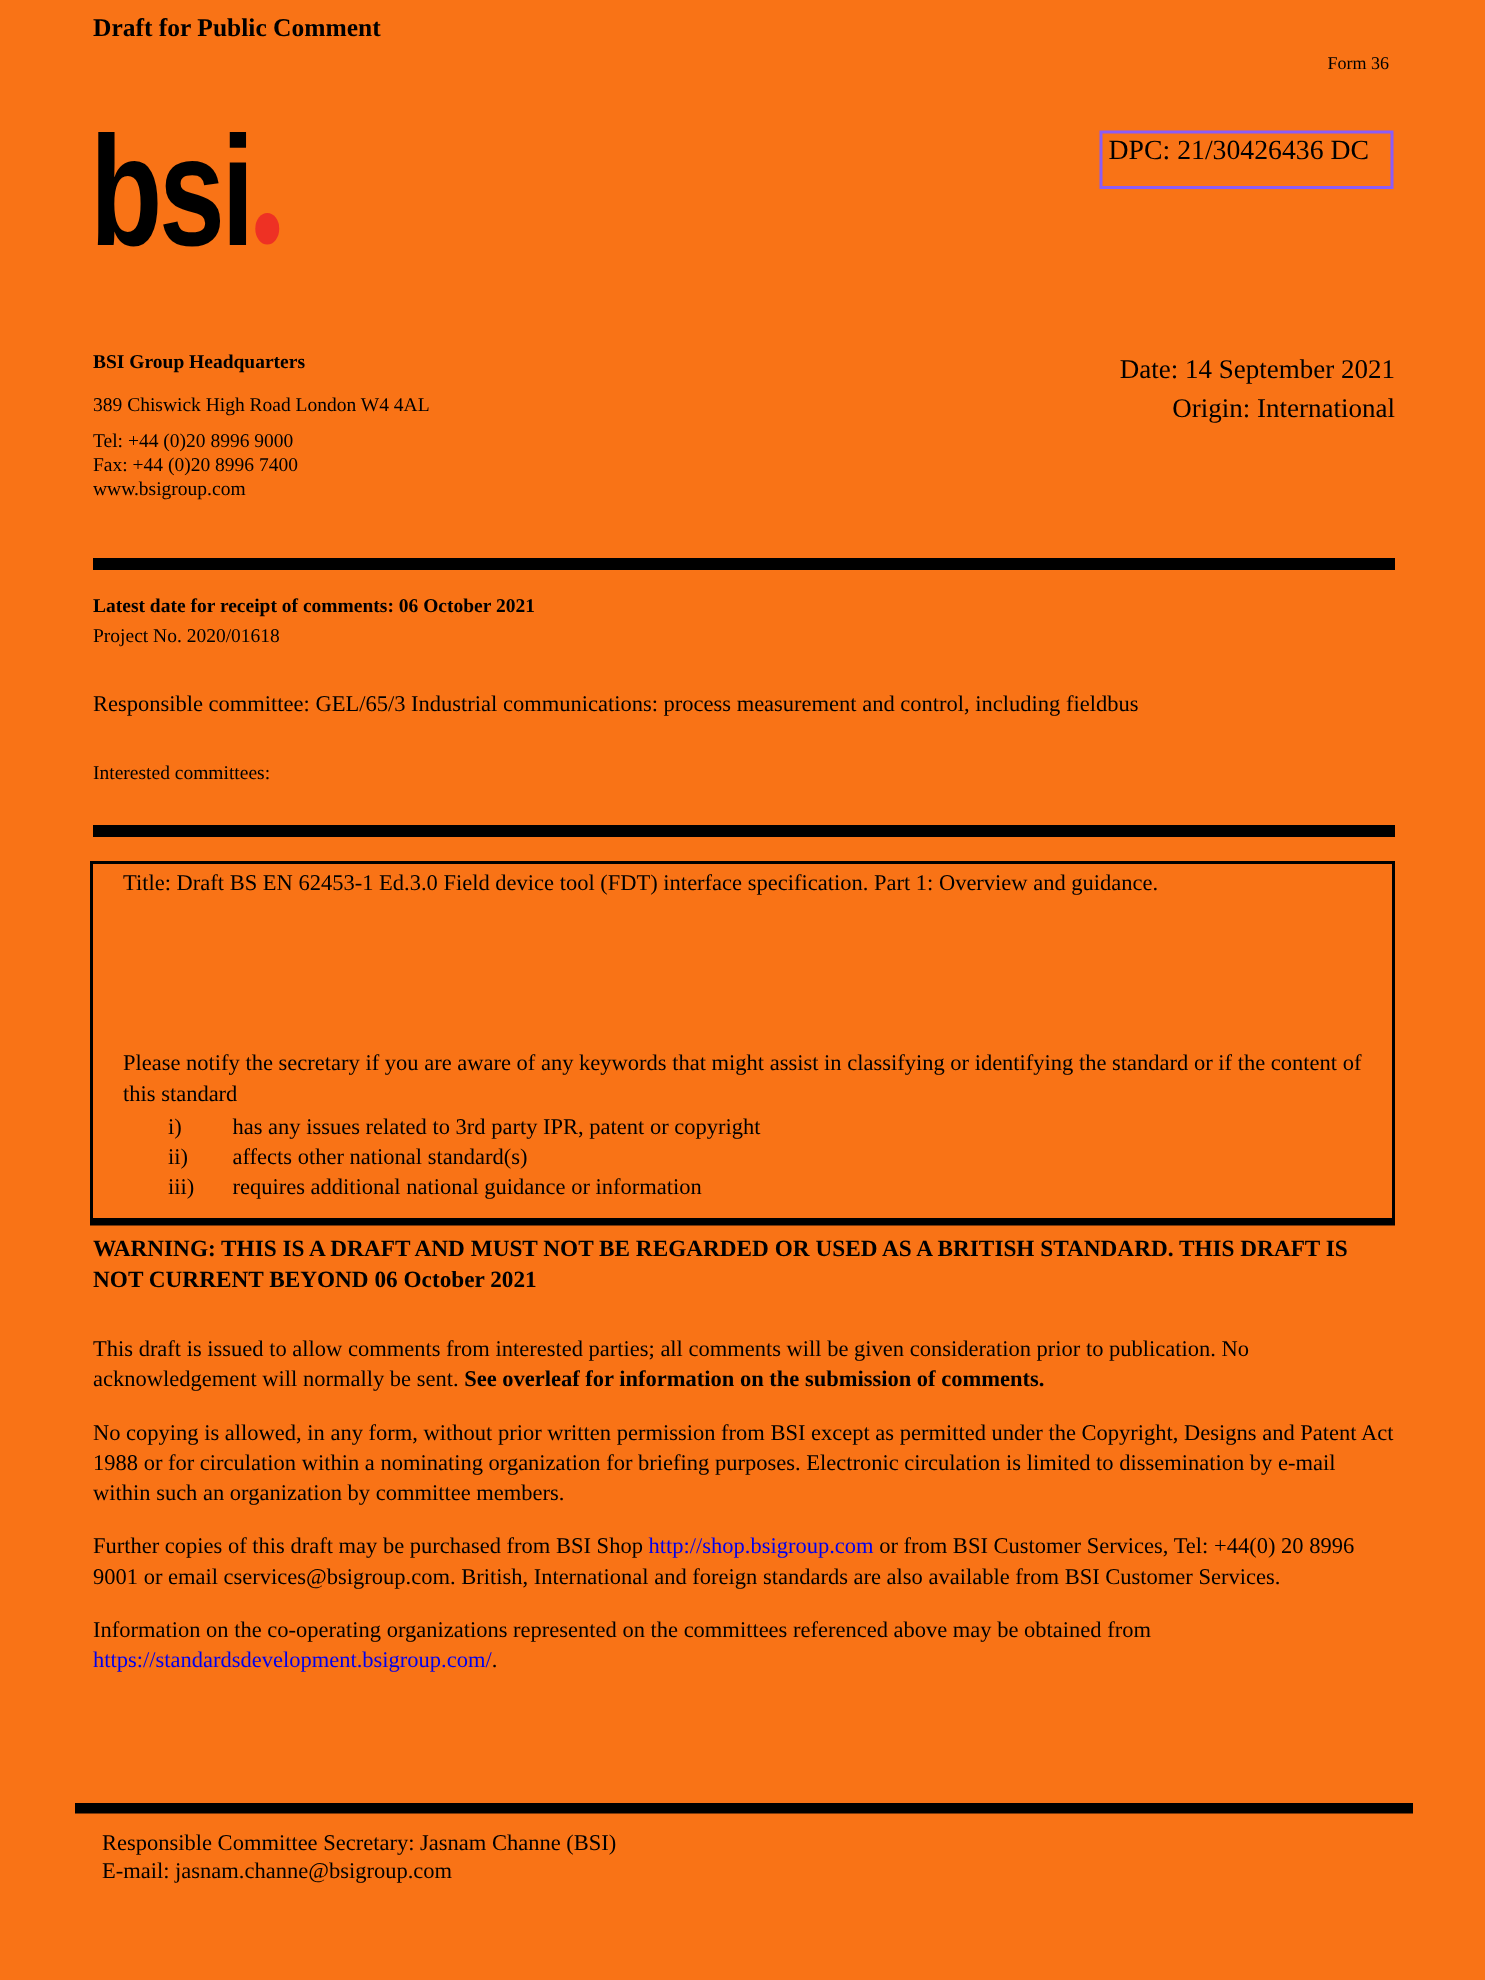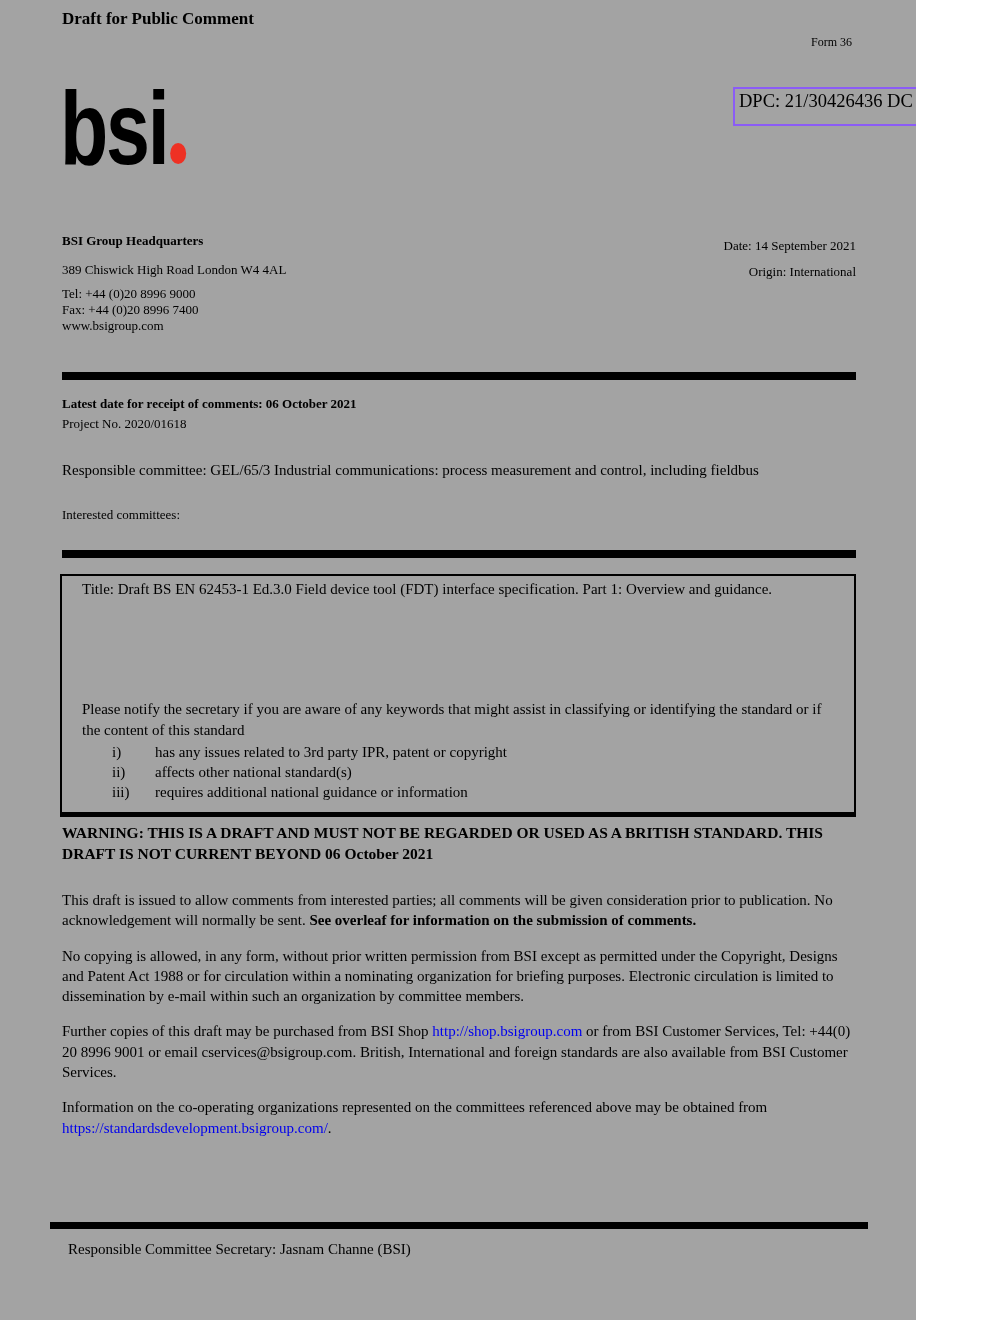--- a/index.html
+++ b/index.html
@@ -1,20 +1,20 @@
 <!DOCTYPE html>
 <html style="--link-blue: #0000ee; --logo-red: #ee3124;"><head>
 <meta charset="utf-8">
 <style>
   * { margin:0; padding:0; box-sizing:border-box; }
   html,body { background:#fff; }
   .page {
     position:relative;
-    width:916px; height:1320px;
-    background:#a3a3a3;
+    width:990px; height:1320px;
+    background:#f97316;
     color:#000;
     font-family:"Liberation Serif","DejaVu Serif",serif;
     overflow:hidden;
   }
   
   .header { position:relative; height:372px; }
   .draft-title {
     position:absolute; left:62px; top:9px;
     font-size:17px; font-weight:bold;
   }
@@ -41,21 +41,21 @@
     display:inline-block;
     width:21px; height:21px; border-radius:50%;
     background:var(--logo-red,#ee3124);
     margin-left:4px;
   }
   .address-block { position:absolute; left:62px; top:233px; font-size:13px; line-height:16px; }
   .hq-title { font-weight:bold; margin-bottom:13px; }
   .addr-line { margin-bottom:8px; }
   .date-block {
     position:absolute; right:60px; top:233px;
-    text-align:right; font-size:13px; line-height:26px;
+    text-align:right; font-size:18px; line-height:26px;
   }
   
   .bar { height:8px; background:#000; margin-left:62px; margin-right:60px; }
   .meta-row {
     display:flex; justify-content:space-between; align-items:flex-start;
     margin:14px 60px 0 62px; font-size:13px; line-height:20px;flex-direction:column;
   }
   .meta-row .left { font-weight:bold; }
   .line-committee { margin:26px 60px 0 62px; font-size:15px; line-height:20px; }
   .line-interested { margin:25px 60px 0 62px; font-size:13px; line-height:20px; }
@@ -153,15 +153,16 @@
   <div class="para">No copying is allowed, in any form, without prior written permission from BSI except as permitted under the Copyright, Designs and Patent Act 1988 or for circulation within a nominating organization for briefing purposes. Electronic circulation is limited to dissemination by e-mail within such an organization by committee members.</div>
 
   <div class="para"><span>Further copies of this draft may be purchased from BSI Shop </span><a class="doclink">http://shop.bsigroup.com</a><span> or from BSI Customer Services, Tel: +44(0) 20 8996 9001 or email cservices@bsigroup.com. British, International and foreign standards are also available from BSI Customer Services.</span></div>
 
   <div class="para"><span>Information on the co-operating organizations represented on the committees referenced above may be obtained from </span><a class="doclink">https://standardsdevelopment.bsigroup.com/</a><span>.</span></div>
 
   <div class="footer-bar"></div>
 
   <div class="footer-text">
     <div>Responsible Committee Secretary: Jasnam Channe (BSI)</div>
+    <div>E-mail: jasnam.channe@bsigroup.com</div>
   </div>
 
 </div>
 
 </body></html>

